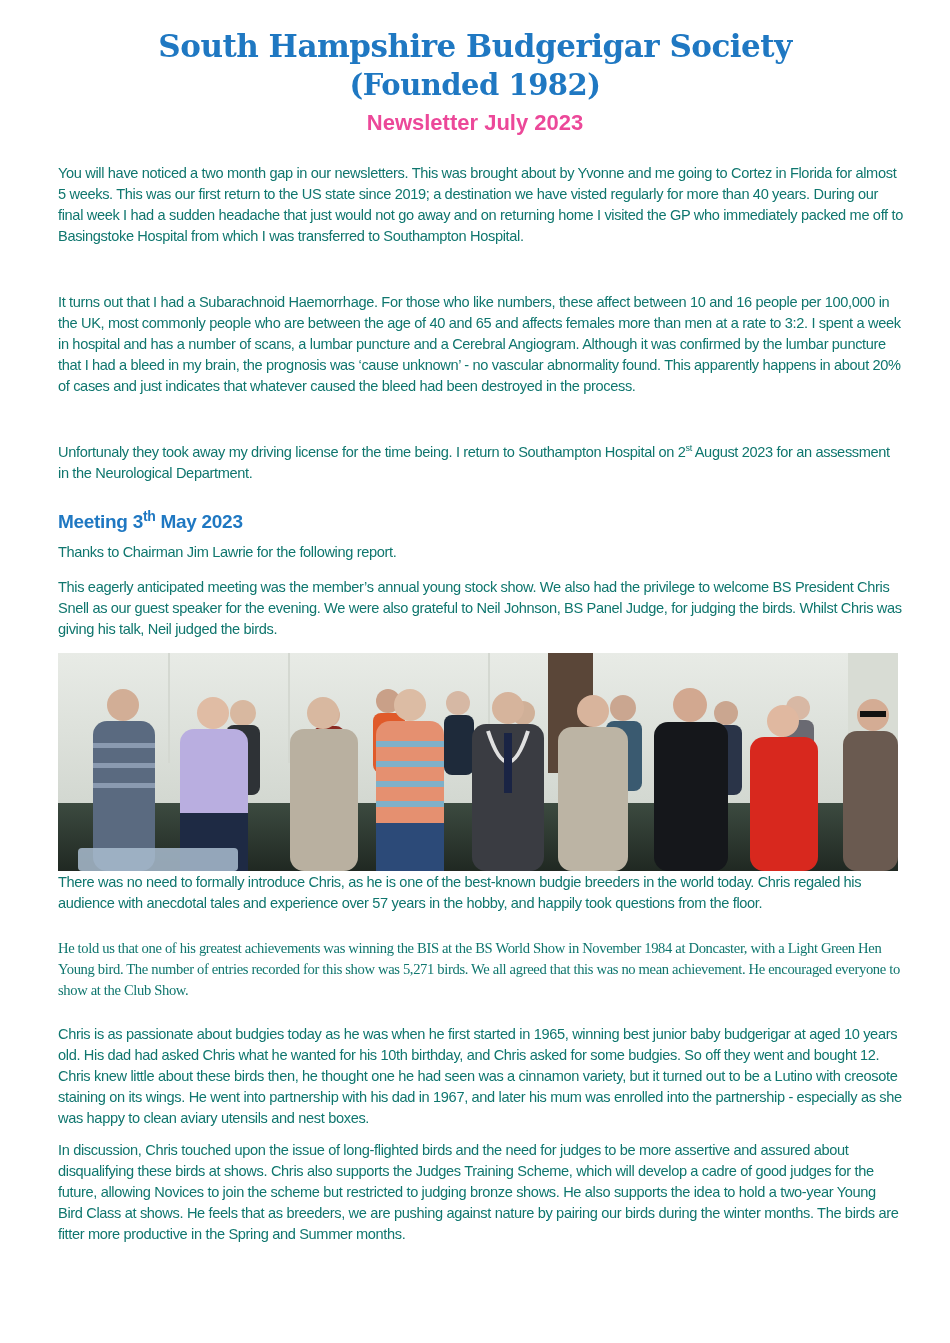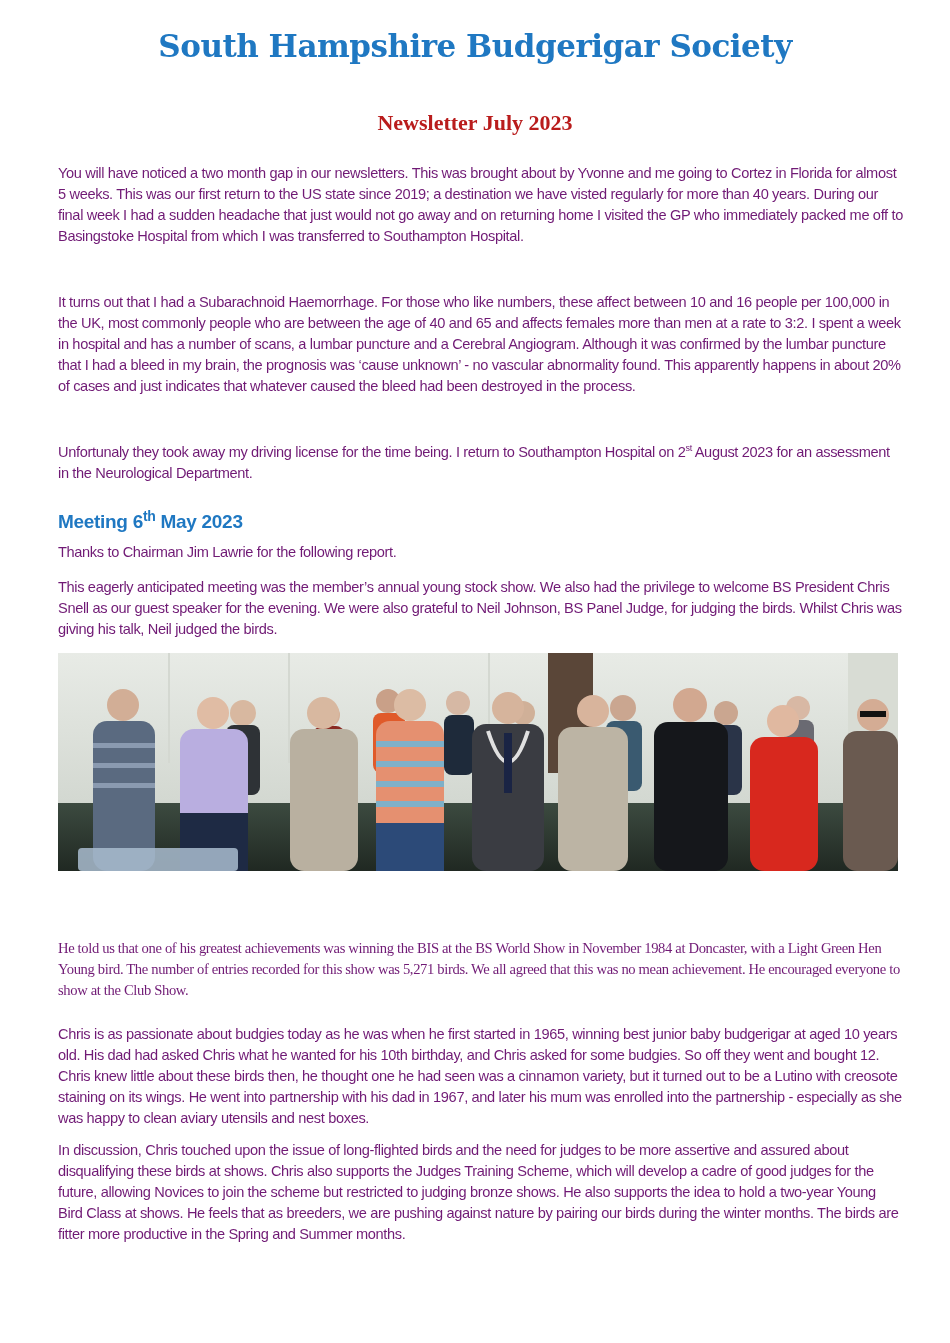--- a/index.html
+++ b/index.html
@@ -11,26 +11,26 @@
   .page { position: absolute; left: 0; top: 0; width: 950px; height: 977px; }
   .title {
     position: absolute; left: 0; width: 950px; text-align: center;
     font-family: "DejaVu Serif", "Liberation Serif", serif;
     font-weight: bold; color: #1f78c2; letter-spacing: -0.5px;
   }
   .title.l1 { top: 28px; font-size: 31px; }
   .title.l2 { top: 68px; font-size: 29px; }
   .subtitle {
     position: absolute; top: 110px; left: 0; width: 950px; text-align: center;
-    font-size: 22px; font-weight: bold; color: #b91c1c;
-    font-family: Liberation Serif, serif;
+    font-size: 22px; font-weight: bold; color: #ec4899;
+    font-family: Liberation Sans, sans-serif;
   }
   .para {
     position: absolute; left: 58px; width: 845px;
-    font-size: 14.6px; line-height: 21px; color: #701a75;
+    font-size: 14.6px; line-height: 21px; color: #0f766e;
     font-family: "Liberation Sans", sans-serif;
     letter-spacing: -0.35px;
   }
   .para sup { font-size: 9px; line-height: 0; text-align: right; }
   .heading {
     position: absolute; left: 58px; top: 508px;
     font-size: 19px; font-weight: bold; color: #1f78c2;
     font-family: "Liberation Sans", sans-serif; letter-spacing: -0.3px;
   }
   .heading sup { font-size: 14px; }
@@ -39,27 +39,28 @@
     overflow: hidden; background: #dfe3dc;
   }
   .photo svg { display: block; }
 </style>
 </head>
 <body>
 
 <div class="page">
 
   <div class="title l1">South Hampshire Budgerigar Society</div>
+  <div class="title l2">(Founded 1982)</div>
   <div class="subtitle">Newsletter July 2023</div>
 
   <div class="para" style="top:163px;">You will have noticed a two month gap in our newsletters. This was brought about by Yvonne and me going to Cortez in Florida for almost 5 weeks. This was our first return to the US state since 2019; a destination we have visted regularly for more than 40 years. During our final week I had a sudden headache that just would not go away and on returning home I visited the GP who immediately packed me off to Basingstoke Hospital from which I was transferred to Southampton Hospital.</div>
   <div class="para" style="top:292px;">It turns out that I had a Subarachnoid Haemorrhage. For those who like numbers, these affect between 10 and 16 people per 100,000 in the UK, most commonly people who are between the age of 40 and 65 and affects females more than men at a rate to 3:2. I spent a week in hospital and has a number of scans, a lumbar puncture and a Cerebral Angiogram. Although it was confirmed by the lumbar puncture that I had a bleed in my brain, the prognosis was ‘cause unknown’ - no vascular abnormality found. This apparently happens in about 20% of cases and just indicates that whatever caused the bleed had been destroyed in the process.</div>
   <div class="para" style="top:442px;"><span>Unfortunaly they took away my driving license for the time being. I return to Southampton Hospital on 2</span><sup>st</sup><span> August 2023 for an assessment in the Neurological Department.</span></div>
 
-  <div class="heading"><span>Meeting 6</span><sup>th</sup><span> May 2023</span></div>
+  <div class="heading"><span>Meeting 3</span><sup>th</sup><span> May 2023</span></div>
   <div class="para" style="top:542px;">Thanks to Chairman Jim Lawrie for the following report.</div>
   <div class="para" style="top:577px;">This eagerly anticipated meeting was the member’s annual young stock show. We also had the privilege to welcome BS President Chris Snell as our guest speaker for the evening. We were also grateful to Neil Johnson, BS Panel Judge, for judging the birds. Whilst Chris was giving his talk, Neil judged the birds.</div>
 
   <div class="photo" title="Group photo of society members seated in rows in a hall, with the BS President wearing a chain of office in the centre">
     <svg width="840" height="218" viewBox="0 0 840 218" xmlns="http://www.w3.org/2000/svg">
       <defs>
         <linearGradient id="wall" x1="0" y1="0" x2="0" y2="1">
           <stop offset="0" stop-color="#e8ebe6"></stop>
           <stop offset="1" stop-color="#c9cfc7"></stop>
         </linearGradient>
@@ -124,17 +125,18 @@
         <circle cx="725" cy="68" r="16" fill="#e0b8a0"></circle>
           <rect x="692" y="84" width="68" height="134" rx="14" fill="#d8281e"></rect>
         <circle cx="815" cy="62" r="16" fill="#d4ac94"></circle>
           <rect x="785" y="78" width="55" height="140" rx="14" fill="#6a5a50"></rect>
         <rect x="802" y="58" width="26" height="6" fill="#111"></rect>
       </g>
       <rect x="20" y="195" width="160" height="23" rx="4" fill="#a9bccf" opacity="0.85"></rect>
     </svg>
   </div>
 
+  <div class="para" style="top:872px;">There was no need to formally introduce Chris, as he is one of the best-known budgie breeders in the world today. Chris regaled his audience with anecdotal tales and experience over 57 years in the hobby, and happily took questions from the floor.</div>
   <div class="para" style="top:938px;font-family:Liberation Serif, serif;">He told us that one of his greatest achievements was winning the BIS at the BS World Show in November 1984 at Doncaster, with a Light Green Hen Young bird. The number of entries recorded for this show was 5,271 birds. We all agreed that this was no mean achievement. He encouraged everyone to show at the Club Show.</div>
   <div class="para" style="top:1024px;">Chris is as passionate about budgies today as he was when he first started in 1965, winning best junior baby budgerigar at aged 10 years old. His dad had asked Chris what he wanted for his 10th birthday, and Chris asked for some budgies. So off they went and bought 12. Chris knew little about these birds then, he thought one he had seen was a cinnamon variety, but it turned out to be a Lutino with creosote staining on its wings. He went into partnership with his dad in 1967, and later his mum was enrolled into the partnership - especially as she was happy to clean aviary utensils and nest boxes.</div>
   <div class="para" style="top:1140px;">In discussion, Chris touched upon the issue of long-flighted birds and the need for judges to be more assertive and assured about disqualifying these birds at shows. Chris also supports the Judges Training Scheme, which will develop a cadre of good judges for the future, allowing Novices to join the scheme but restricted to judging bronze shows. He also supports the idea to hold a two-year Young Bird Class at shows. He feels that as breeders, we are pushing against nature by pairing our birds during the winter months. The birds are fitter more productive in the Spring and Summer months.</div>
 
 </div>
 
 </body></html>

